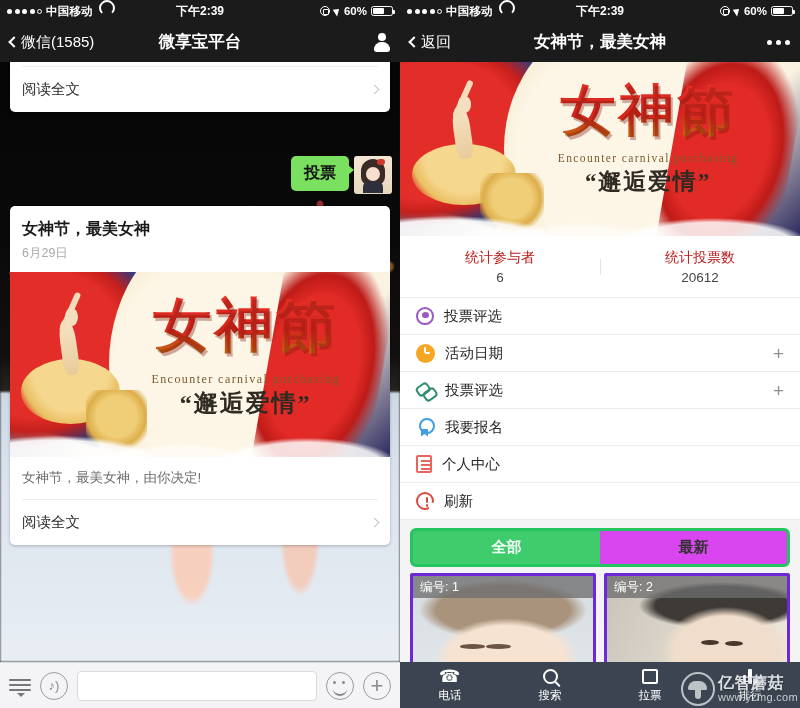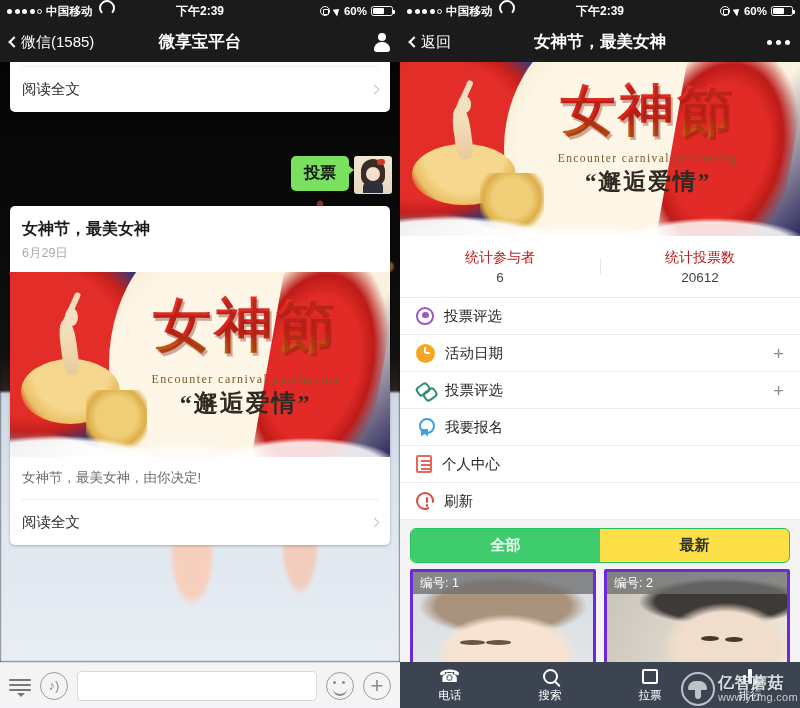--- a/index.html
+++ b/index.html
@@ -356,21 +356,21 @@
     content:""; position:absolute; left:7.7px; top:3.2px; width:2px; height:6px;
     background:#d94c3d; border-radius:1px;
   }
   .ic-refresh::after {
     content:""; position:absolute; left:7.7px; top:10.4px; width:2.2px; height:2.2px;
     background:#d94c3d; border-radius:50%;
   }
 
   .tabs-wrap { padding:8px 10px 6px; background:#f4f4f4; }
   .tabs {
-    display:flex; border:1px solid #22c55e; border-radius:6px; overflow:hidden; background:#fde047;
+    display:flex; border:3px solid #22c55e; border-radius:6px; overflow:hidden; background:#d946ef;
   }
   .tab {
     flex:1; text-align:center; padding:7px 0; font-size:15px; font-weight:bold;
     color:#333; cursor:pointer;
   }
   .tab.active { background:#3ecc6d; color:#f2fff6; }
 
   .photo-grid { display:flex; gap:8px; padding:0 10px 0; background:#f4f4f4; }
   .photo-card {
     flex:1; border:3px solid #6d28d9; border-radius:2px; overflow:hidden;

